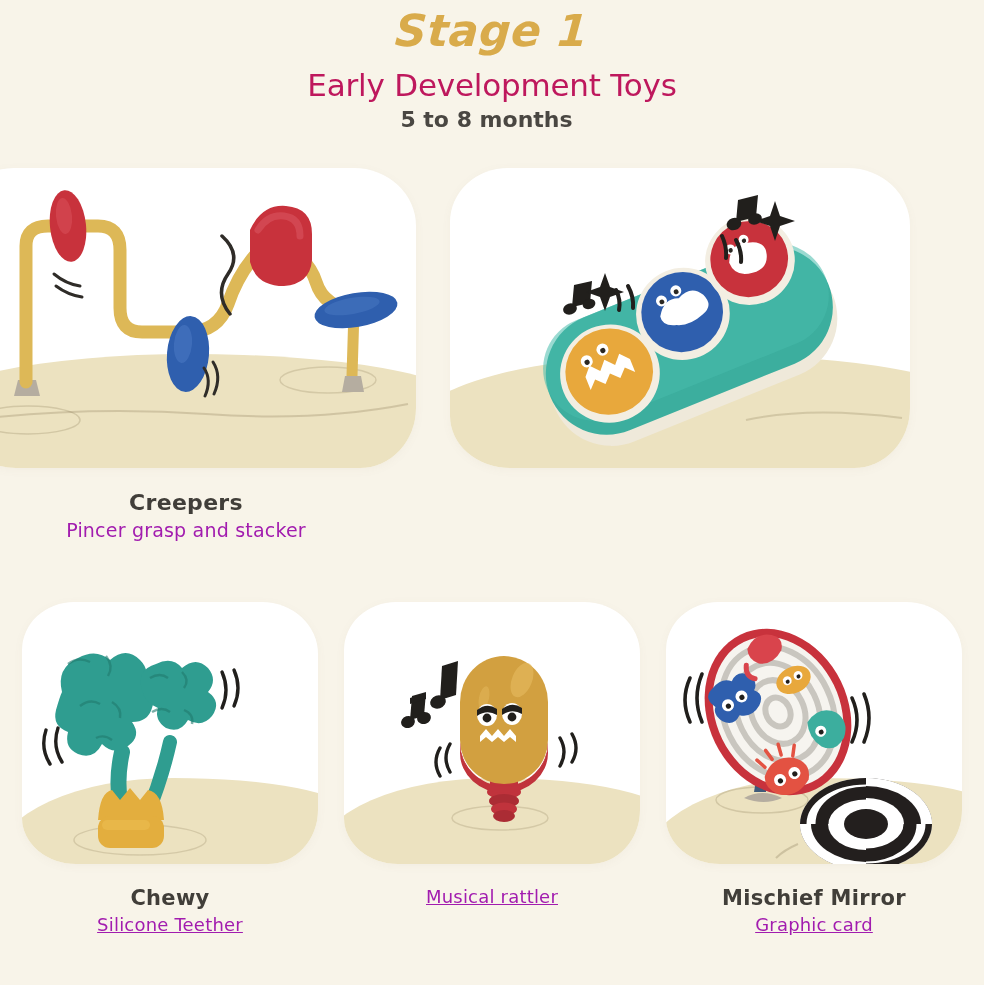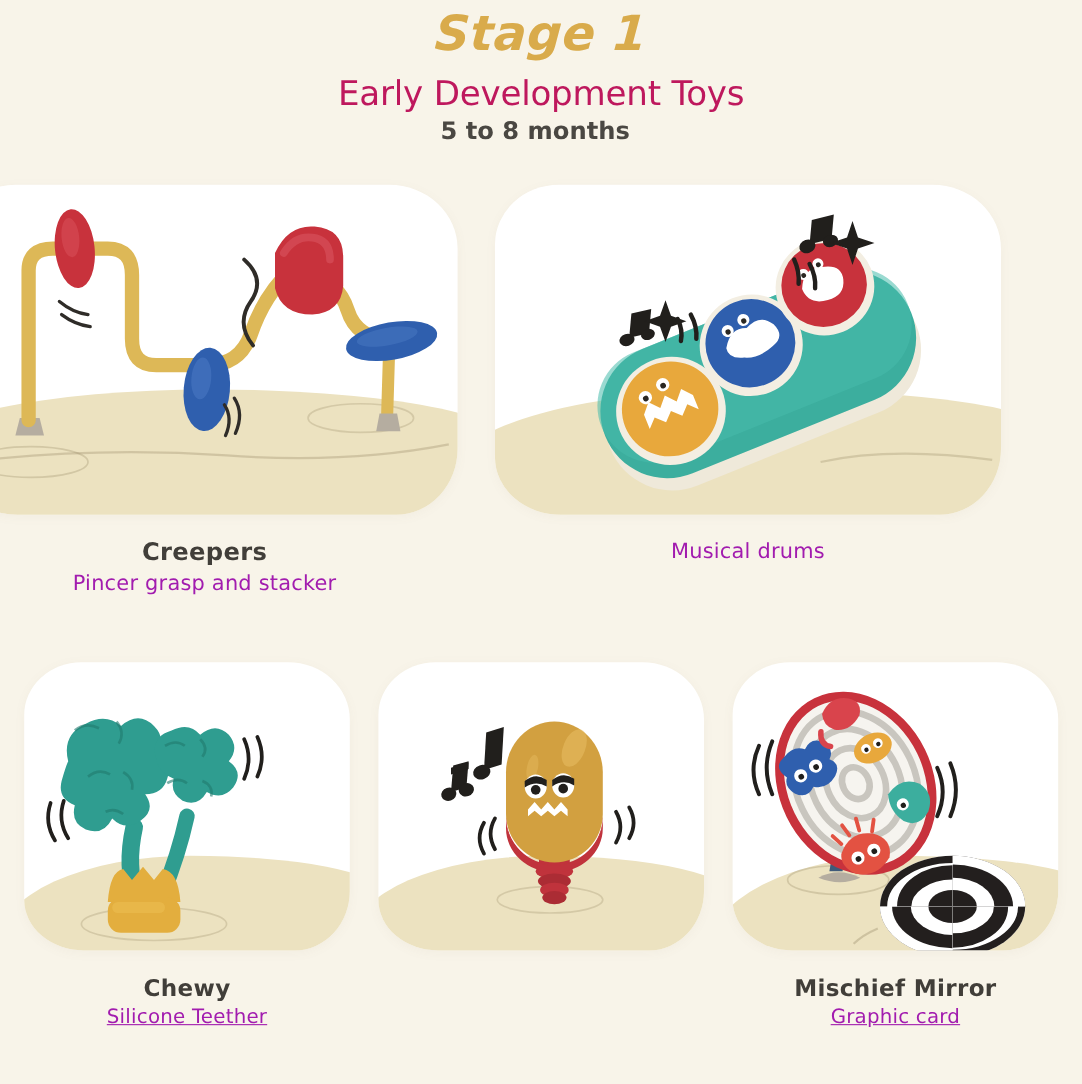--- a/index.html
+++ b/index.html
@@ -242,21 +242,20 @@
             <path d="M286 54 l2 -22 20 -5 -2 22 z"></path>
             <ellipse cx="284" cy="56" rx="7.5" ry="6" transform="rotate(-18 284 56)"></ellipse>
             <ellipse cx="305" cy="51" rx="7" ry="5.5" transform="rotate(-18 305 51)"></ellipse>
           </g>
           <path d="M320 48 l5 -15 5 15 15 5 -15 5 -5 15 -5 -15 -15 -5 z" fill="#211f1c"></path>
           <path d="M272 68 q5 11 4 22" fill="none" stroke="#211f1c" stroke-width="4" stroke-linecap="round"></path>
           <path d="M286 72 q6 11 5 22" fill="none" stroke="#211f1c" stroke-width="4" stroke-linecap="round"></path>
         </svg>
       </div>
       <div class="caption">
-        <div class="cap-desc">Musical drums</div>
       </div>
     </div>
   </div>
 
   <div class="row row-bottom">
 
     <div class="card card-bot">
       <div class="card-art">
         <div class="ground" style="border-radius:50% 50% 0 0 / 80px 34px 0 0;"></div>
         <svg class="art-svg" width="296" height="262" viewBox="0 0 296 262">
@@ -341,20 +340,21 @@
             <path d="M66 96 l16 -5 v6 l-16 5 z"></path>
           </g>
 
           <path d="M106 142 q-8 14 0 28" fill="none" stroke="#211f1c" stroke-width="3.4" stroke-linecap="round"></path>
           <path d="M96 146 q-8 14 0 28" fill="none" stroke="#211f1c" stroke-width="3.4" stroke-linecap="round"></path>
           <path d="M216 136 q8 14 0 28" fill="none" stroke="#211f1c" stroke-width="3.4" stroke-linecap="round"></path>
           <path d="M228 132 q8 14 0 28" fill="none" stroke="#211f1c" stroke-width="3.4" stroke-linecap="round"></path>
         </svg>
       </div>
       <div class="caption">
+        <div class="cap-desc">Musical rattler</div>
       </div>
     </div>
 
     <div class="card card-bot">
       <div class="card-art">
         <div class="ground" style="border-radius:50% 50% 0 0 / 90px 30px 0 0;"></div>
         <svg class="art-svg" width="296" height="262" viewBox="0 0 296 262">
 
           <ellipse cx="96" cy="198" rx="46" ry="13" fill="none" stroke="rgba(150,135,100,0.30)" stroke-width="1.5"></ellipse>
           <path d="M88 190 l8 -48 h10 l-6 48 z" fill="#3f5a7a"></path>

